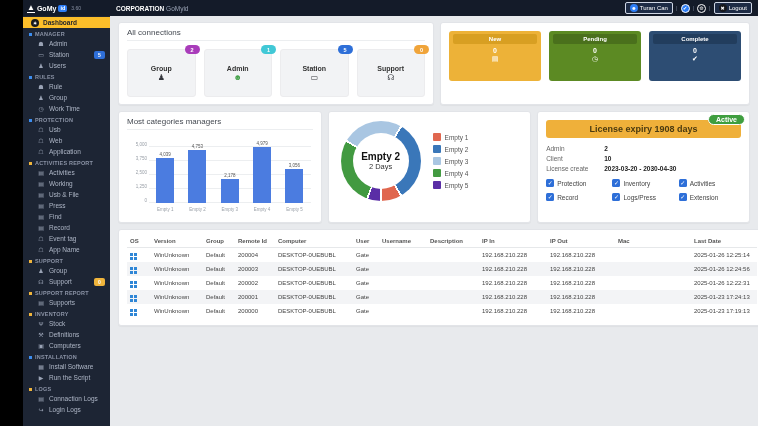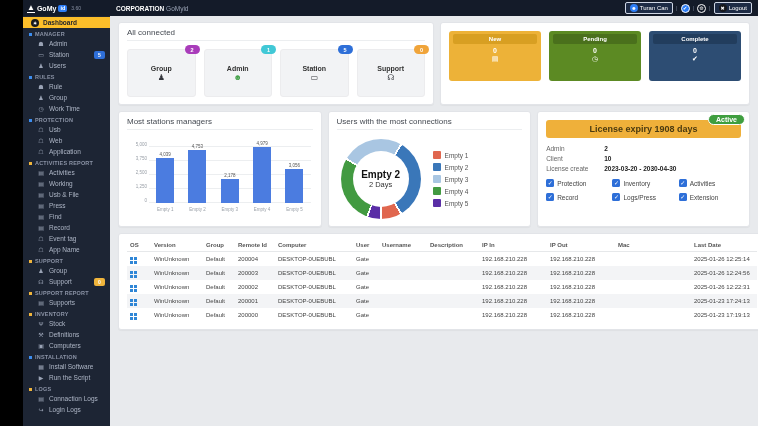--- a/index.html
+++ b/index.html
@@ -293,21 +293,21 @@
       <button class="tb-btn">
         <span class="tb-circ black" style="width:8px;height:8px;">✖</span>
         <span>Logout</span>
       </button>
     </div>
   </header>
 
   <main class="main">
     <div class="row">
       <section class="card card-cats">
-        <div class="card-title">All connected</div>
+        <div class="card-title">All connections</div>
         <div class="cat-tiles" id="cat-tiles">
             <div class="cat-tile">
               <div class="cat-label">Group</div>
               <div class="cat-ico" style="color: rgb(51, 53, 59);">♟</div>
               <div class="cat-badge" style="background: rgb(169, 60, 186);">2</div>
             </div>
             <div class="cat-tile">
               <div class="cat-label">Admin</div>
               <div class="cat-ico" style="color: rgb(69, 161, 74);">☻</div>
               <div class="cat-badge" style="background: rgb(65, 200, 214);">1</div>
@@ -340,21 +340,21 @@
               <div class="req-head" style="background: rgb(34, 61, 93);">Complete</div>
               <div class="req-count">0</div>
               <div class="req-ico">✔</div>
             </div>
           </div>
       </section>
     </div>
 
     <div class="row">
       <section class="card card-bar">
-        <div class="card-title">Most stations managers</div>
+        <div class="card-title">Most categories managers</div>
         <div class="plot" id="bar-plot">
             <div class="gridline" style="bottom: 12px;"></div>
             <div class="ytick" style="bottom: 10px;">0</div>
             <div class="gridline" style="bottom: 26px;"></div>
             <div class="ytick" style="bottom: 24px;">1,250</div>
             <div class="gridline" style="bottom: 40px;"></div>
             <div class="ytick" style="bottom: 38px;">2,500</div>
             <div class="gridline" style="bottom: 54px;"></div>
             <div class="ytick" style="bottom: 52px;">3,750</div>
             <div class="gridline" style="bottom: 68px;"></div>
@@ -383,21 +383,20 @@
               <div class="bar-col">
                 <div class="bar-val">3,056</div>
                 <div class="bar-rect" style="height: 34.2272px; background: rgb(75, 124, 224);"></div>
                 <div class="bar-x">Empty 5</div>
               </div>
             </div>
           </div>
       </section>
 
       <section class="card card-donut">
-        <div class="card-title">Users with the most connections</div>
         <div class="donut-wrap">
           <div class="donut" id="donut" style="background: conic-gradient(from 300deg, rgb(255, 255, 255) 0deg, rgb(255, 255, 255) 1.5deg, rgb(169, 198, 226) 1.5deg, rgb(169, 198, 226) 88.5deg, rgb(255, 255, 255) 88.5deg, rgb(255, 255, 255) 90deg, rgb(255, 255, 255) 90deg, rgb(255, 255, 255) 91.5deg, rgb(58, 119, 185) 91.5deg, rgb(58, 119, 185) 208.5deg, rgb(255, 255, 255) 208.5deg, rgb(255, 255, 255) 210deg, rgb(255, 255, 255) 210deg, rgb(255, 255, 255) 211.5deg, rgb(224, 103, 79) 211.5deg, rgb(224, 103, 79) 238.5deg, rgb(255, 255, 255) 238.5deg, rgb(255, 255, 255) 240deg, rgb(255, 255, 255) 240deg, rgb(255, 255, 255) 241.5deg, rgb(90, 46, 166) 241.5deg, rgb(90, 46, 166) 258.5deg, rgb(255, 255, 255) 258.5deg, rgb(255, 255, 255) 260deg, rgb(255, 255, 255) 260deg, rgb(255, 255, 255) 261.5deg, rgb(66, 154, 65) 261.5deg, rgb(66, 154, 65) 358.5deg, rgb(255, 255, 255) 358.5deg, rgb(255, 255, 255) 360deg);">
             <div class="donut-hole">
               <div class="donut-t1">Empty 2</div>
               <div class="donut-t2">2 Days</div>
             </div>
           </div>
           <div class="legend" id="donut-legend">
               <div class="legend-item">
                 <span class="legend-swatch" style="background: rgb(224, 103, 79);"></span>

